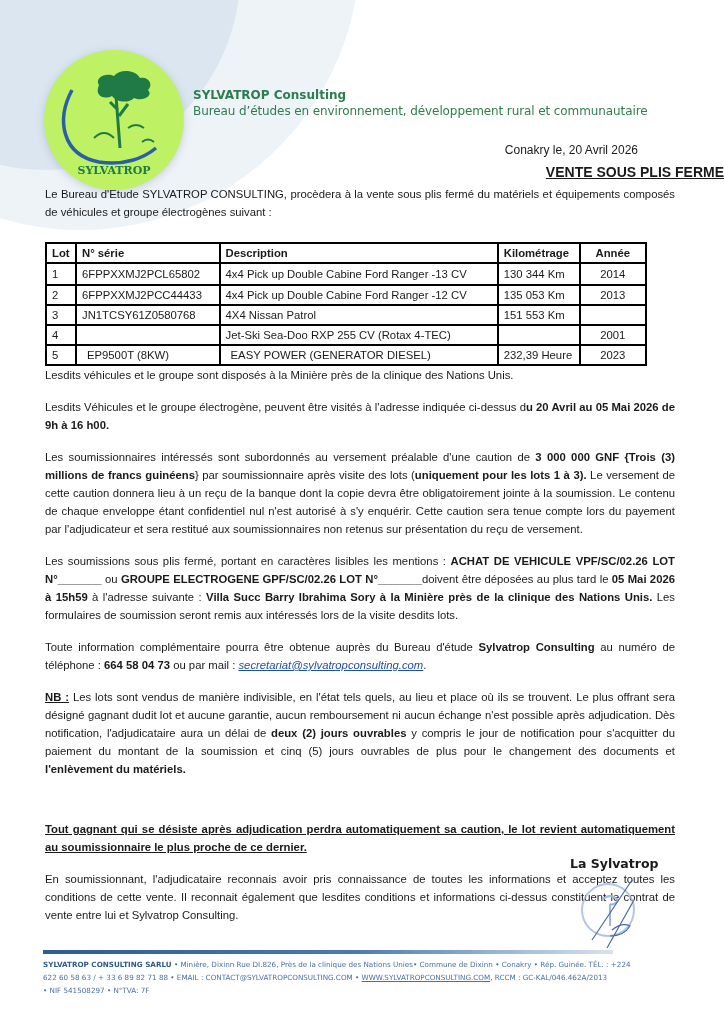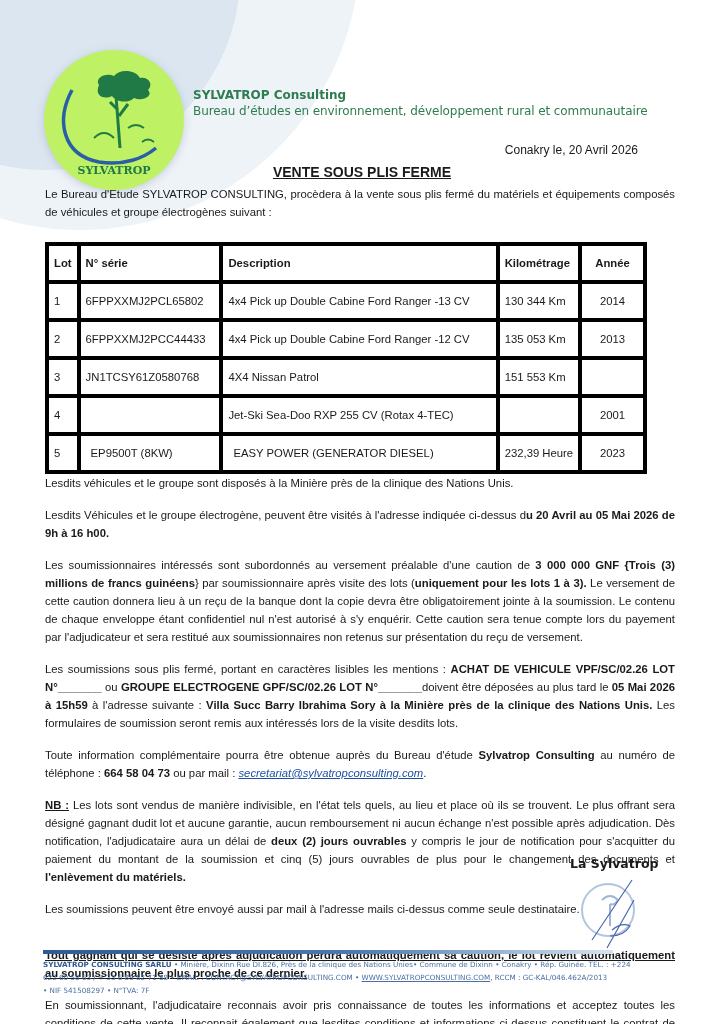--- a/index.html
+++ b/index.html
@@ -34,37 +34,37 @@
     .company-name { font-size: 12px; font-weight: bold; line-height: 15px; }
     .company-tagline { font-size: 12px; line-height: 16px; letter-spacing: -0.1px; }
 
     .date {
       position: absolute; right: 86px; top: 143px;
       font-size: 12px;
     }
 
     .title {
       position: absolute; left: 0; width: 724px; top: 164px;
-      text-align: center; font-size: 14px; font-weight: bold;
+      text-align: right; font-size: 14px; font-weight: bold;
       text-decoration: underline;
     }
 
     .content {
       position: absolute; left: 45px; width: 630px; top: 185px;
       font-size: 11.3px; line-height: 18px;
     }
     .content p { text-align: justify; }
     .gap { height: 14px; }
 
     table.lots {
       border-collapse: collapse; margin-top: 21px;
       width: 602px; font-size: 11.3px;
     }
     table.lots th, table.lots td {
-      border: 4px solid #000000; padding: 8px 5px; text-align: left;
+      border: 2px solid #000000; padding: 0 5px; text-align: left;
       font-weight: normal; white-space: nowrap;
     }
     table.lots th { font-weight: bold; height: 17px; }
     table.lots tr.tall td { height: 22px; }
     table.lots tr.med td { height: 19px; }
     table.lots tr.short td { height: 16px; }
     .c-lot { width: 30px; }
     .c-serie { width: 144px; }
     .c-desc { width: 279px; }
     .c-km { width: 82px; }
@@ -180,21 +180,20 @@
 
   <p><span>Les soumissions sous plis fermé, portant en caractères lisibles les mentions : </span><b>ACHAT DE VEHICULE VPF/SC/02.26 LOT N°_______</b><span> ou </span><b>GROUPE ELECTROGENE GPF/SC/02.26 LOT N°_______</b><span>doivent être déposées au plus tard le </span><b>05 Mai 2026 à 15h59</b><span> à l'adresse suivante : </span><b>Villa Succ Barry Ibrahima Sory à la Minière près de la clinique des Nations Unis.</b><span> Les formulaires de soumission seront remis aux intéressés lors de la visite desdits lots.</span></p>
   <div class="gap"></div>
 
   <p><span>Toute information complémentaire pourra être obtenue auprès du Bureau d'étude </span><b>Sylvatrop Consulting</b><span> au numéro de téléphone : </span><b>664 58 04 73</b><span> ou par mail : </span><a class="email">secretariat@sylvatropconsulting.com</a><span>.</span></p>
   <div class="gap"></div>
 
   <p><b class="u">NB :</b><span> Les lots sont vendus de manière indivisible, en l'état tels quels, au lieu et place où ils se trouvent. Le plus offrant sera désigné gagnant dudit lot et aucune garantie, aucun remboursement ni aucun échange n'est possible après adjudication. Dès notification, l'adjudicataire aura un délai de </span><b>deux (2) jours ouvrables</b><span> y compris le jour de notification pour s'acquitter du paiement du montant de la soumission et cinq (5) jours ouvrables de plus pour le changement des documents et </span><b>l'enlèvement du matériels.</b></p>
   <div class="gap"></div>
 
-  <p>Les soumissions peuvent être envoyé aussi par mail à l'adresse mails ci-dessus comme seule destinataire.</p>
   <div class="gap"></div>
 
   <div class="gap"></div>
 
   <p><b class="u">Tout gagnant qui se désiste après adjudication perdra automatiquement sa caution, le lot revient automatiquement au soumissionnaire le plus proche de ce dernier.</b></p>
   <div class="gap"></div>
 
   <p>En soumissionnant, l'adjudicataire reconnais avoir pris connaissance de toutes les informations et acceptez toutes les conditions de cette vente. Il reconnait également que lesdites conditions et informations ci-dessus constituent le contrat de vente entre lui et Sylvatrop Consulting.</p>
 </div>
 

